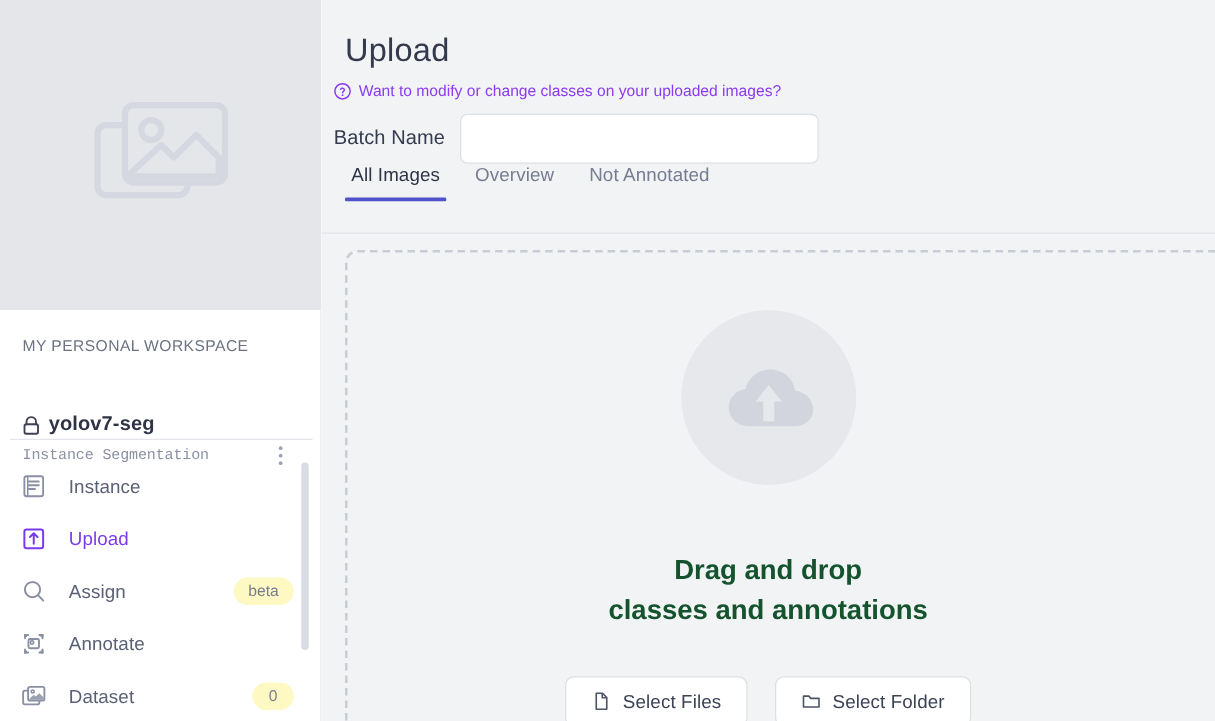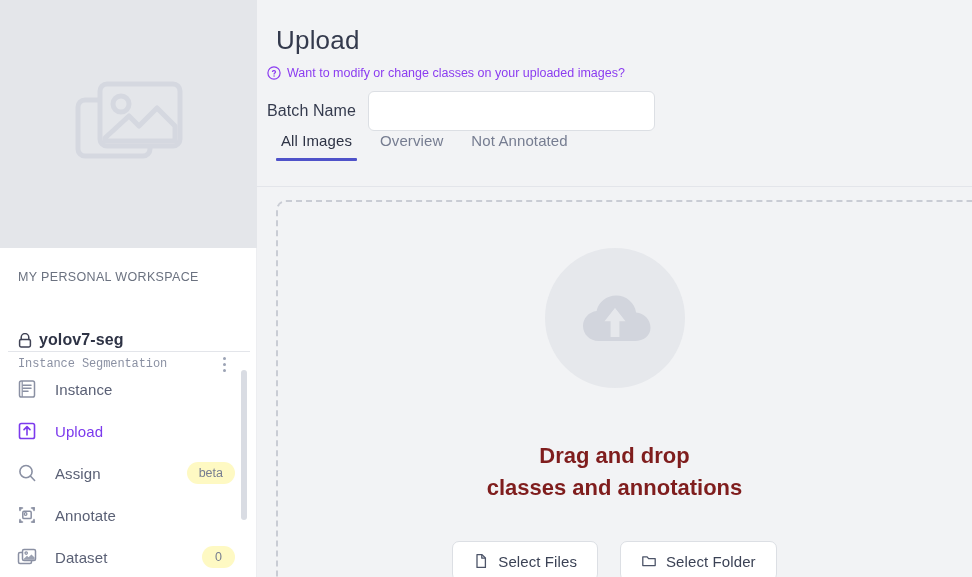--- a/index.html
+++ b/index.html
@@ -331,21 +331,21 @@
     display: flex;
     align-items: center;
     justify-content: center;
     margin-bottom: 52px;
   }
   .cloud-icon { width: 76px; height: 62px; color: #d2d5dd; }
 
   .dz-title {
     font-size: 22px;
     font-weight: bold;
-    color: #7f1d1d;
+    color: #14532d;
     line-height: 32px;
     text-align: center;
     white-space: nowrap;
   }
 
   .dz-buttons {
     display: flex;
     gap: 22px;
     margin-top: 37px;
   }

